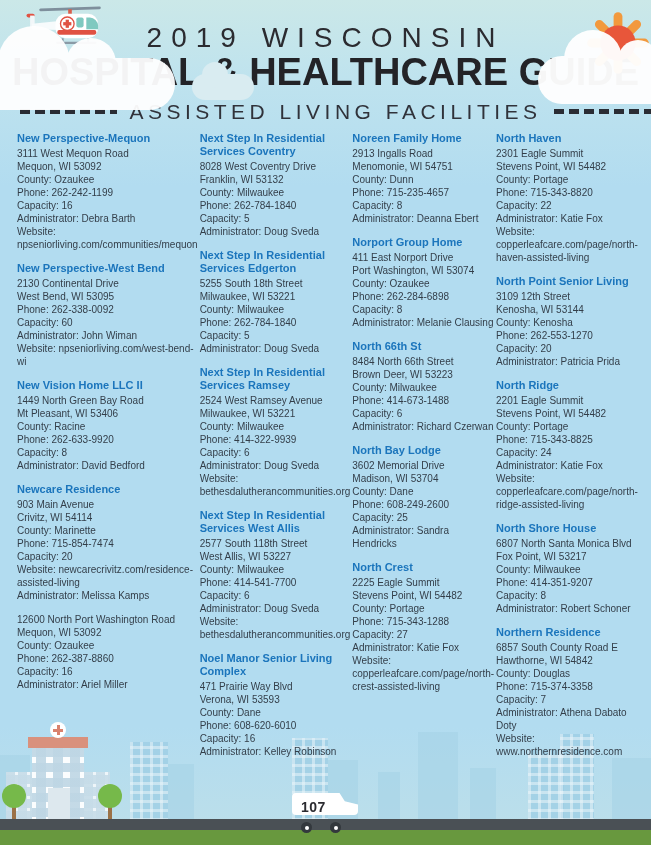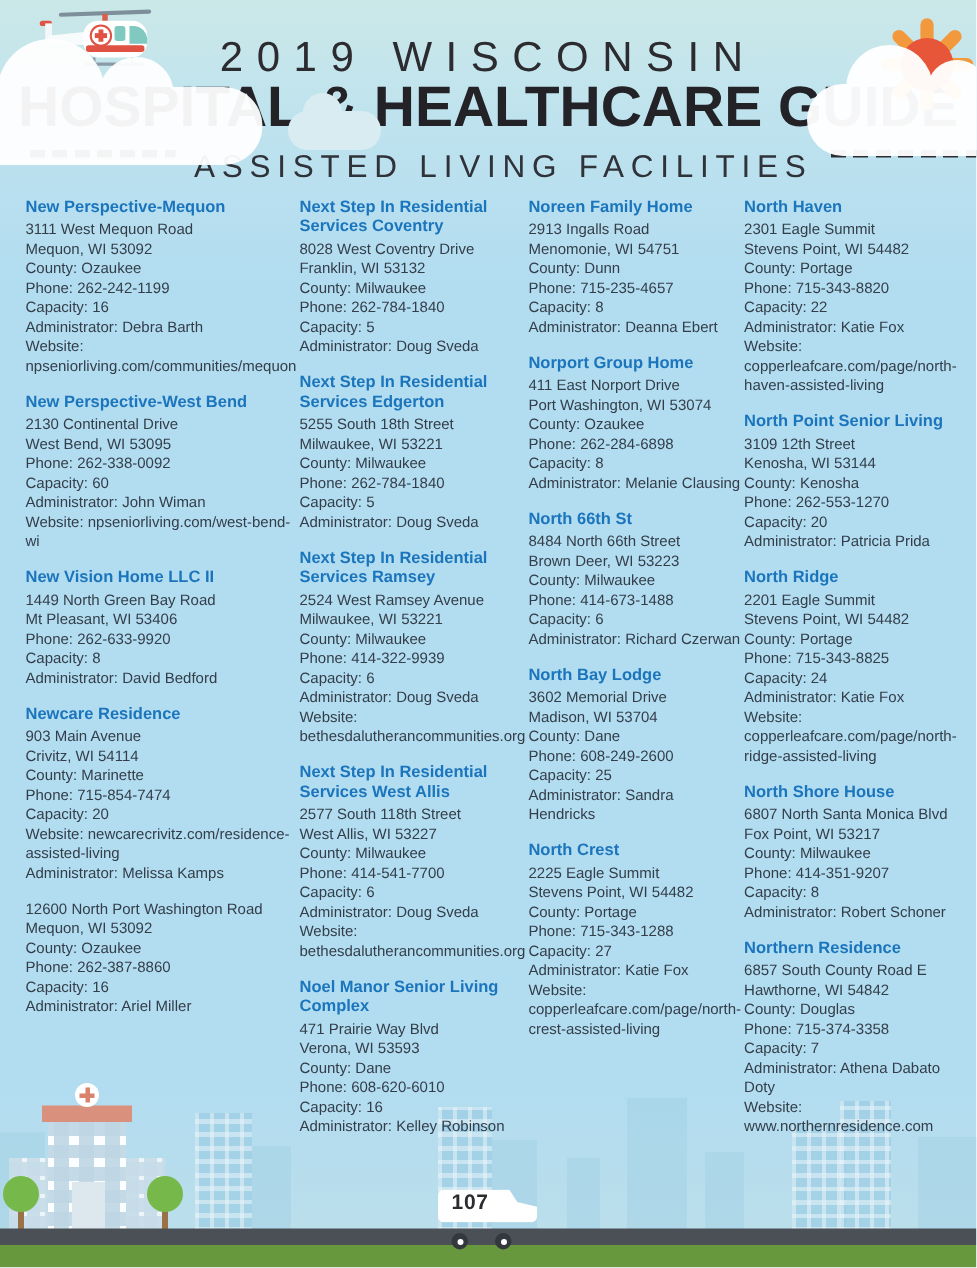--- a/index.html
+++ b/index.html
@@ -23,21 +23,21 @@
   .heli{position:absolute;left:24px;top:2px;width:92px;height:58px;}
   .sun{position:absolute;right:0px;top:10px;width:66px;height:66px;}
   .title1{
     margin:6px 0 0;text-align:center;color:#2b2b30;font-size:28px;font-weight:400;
     letter-spacing:9px;line-height:1.0;
   }
   .title2{
     margin:1px 0 0;text-align:center;color:#232327;font-size:38px;font-weight:800;
     letter-spacing:0px;line-height:1.05;white-space:nowrap;
   }
-  .subtitle-row{display:flex;margin-top:7px;padding-left:20px;}
+  .subtitle-row{display:flex;align-items:center;margin-top:7px;padding-left:20px;}
   .dash-line{flex:1;height:5px;background:repeating-linear-gradient(90deg,#2a2c33 0 10px,transparent 10px 15px);}
   .subtitle{color:#30323a;font-size:21px;font-weight:400;letter-spacing:4.5px;padding:0 12px;white-space:nowrap;}
   
   .directory{
     position:relative;z-index:2;display:grid;grid-template-columns:repeat(4,1fr);
     column-gap:2px;padding:8px 17px 0;
   }
   .facility{margin-bottom:11px;}
   .facility h3{margin:0 0 2px;color:#1b75bc;font-size:11px;font-weight:700;line-height:13px;}
   .facility p{margin:0;color:#333e49;font-size:10px;line-height:13px;word-wrap:break-word;}
@@ -70,21 +70,21 @@
   }
   .hosp-wing.left{left:-4px;} .hosp-wing.right{right:-4px;}
   .hosp-door{position:absolute;left:38px;top:58px;width:22px;height:32px;background:#dde8ee;}
   .tree{position:absolute;bottom:13px;width:24px;height:48px;}
   .tree .trunk{position:absolute;left:10px;bottom:0;width:4px;height:28px;background:#9b7147;}
   .tree .canopy{position:absolute;left:0;top:0;width:24px;height:24px;border-radius:50%;background:#76b94a;}
   .ambulance{position:absolute;left:292px;bottom:11px;width:70px;height:34px;}
   .amb-body{
     position:absolute;left:0;bottom:19px;width:66px;height:22px;background:#fff;border-radius:4px;
     clip-path:polygon(0 0,72% 0,80% 38%,100% 52%,100% 100%,0 100%);
-    display:flex;align-items:flex-start;
+    display:flex;align-items:flex-end;
   }
   .amb-num{color:#2b2b30;font-size:14px;font-weight:700;margin-left:9px;letter-spacing:.5px;}
   .amb-light{position:absolute;left:42px;bottom:28px;width:6px;height:5px;background:#e0563f;border-radius:2px 2px 0 0;}
   .wheel{position:absolute;bottom:1px;width:11px;height:11px;border-radius:50%;background:#33383d;}
   .wheel::before{content:"";position:absolute;left:3.5px;top:3.5px;width:4px;height:4px;border-radius:50%;background:#fff;}
   .wheel.w1{left:9px;} .wheel.w2{left:38px;}
 </style>
 </head>
 <body>
 
@@ -151,20 +151,21 @@
           <p>West Bend, WI 53095</p>
           <p>Phone: 262-338-0092</p>
           <p>Capacity: 60</p>
           <p>Administrator: John Wiman</p>
           <p>Website: npseniorliving.com/west-bend-wi</p>
         </div>
         <div class="facility">
           <h3>New Vision Home LLC II</h3>
           <p>1449 North Green Bay Road</p>
           <p>Mt Pleasant, WI 53406</p>
+          <p>County: Racine</p>
           <p>Phone: 262-633-9920</p>
           <p>Capacity: 8</p>
           <p>Administrator: David Bedford</p>
         </div>
         <div class="facility">
           <h3>Newcare Residence</h3>
           <p>903 Main Avenue</p>
           <p>Crivitz, WI 54114</p>
           <p>County: Marinette</p>
           <p>Phone: 715-854-7474</p>

